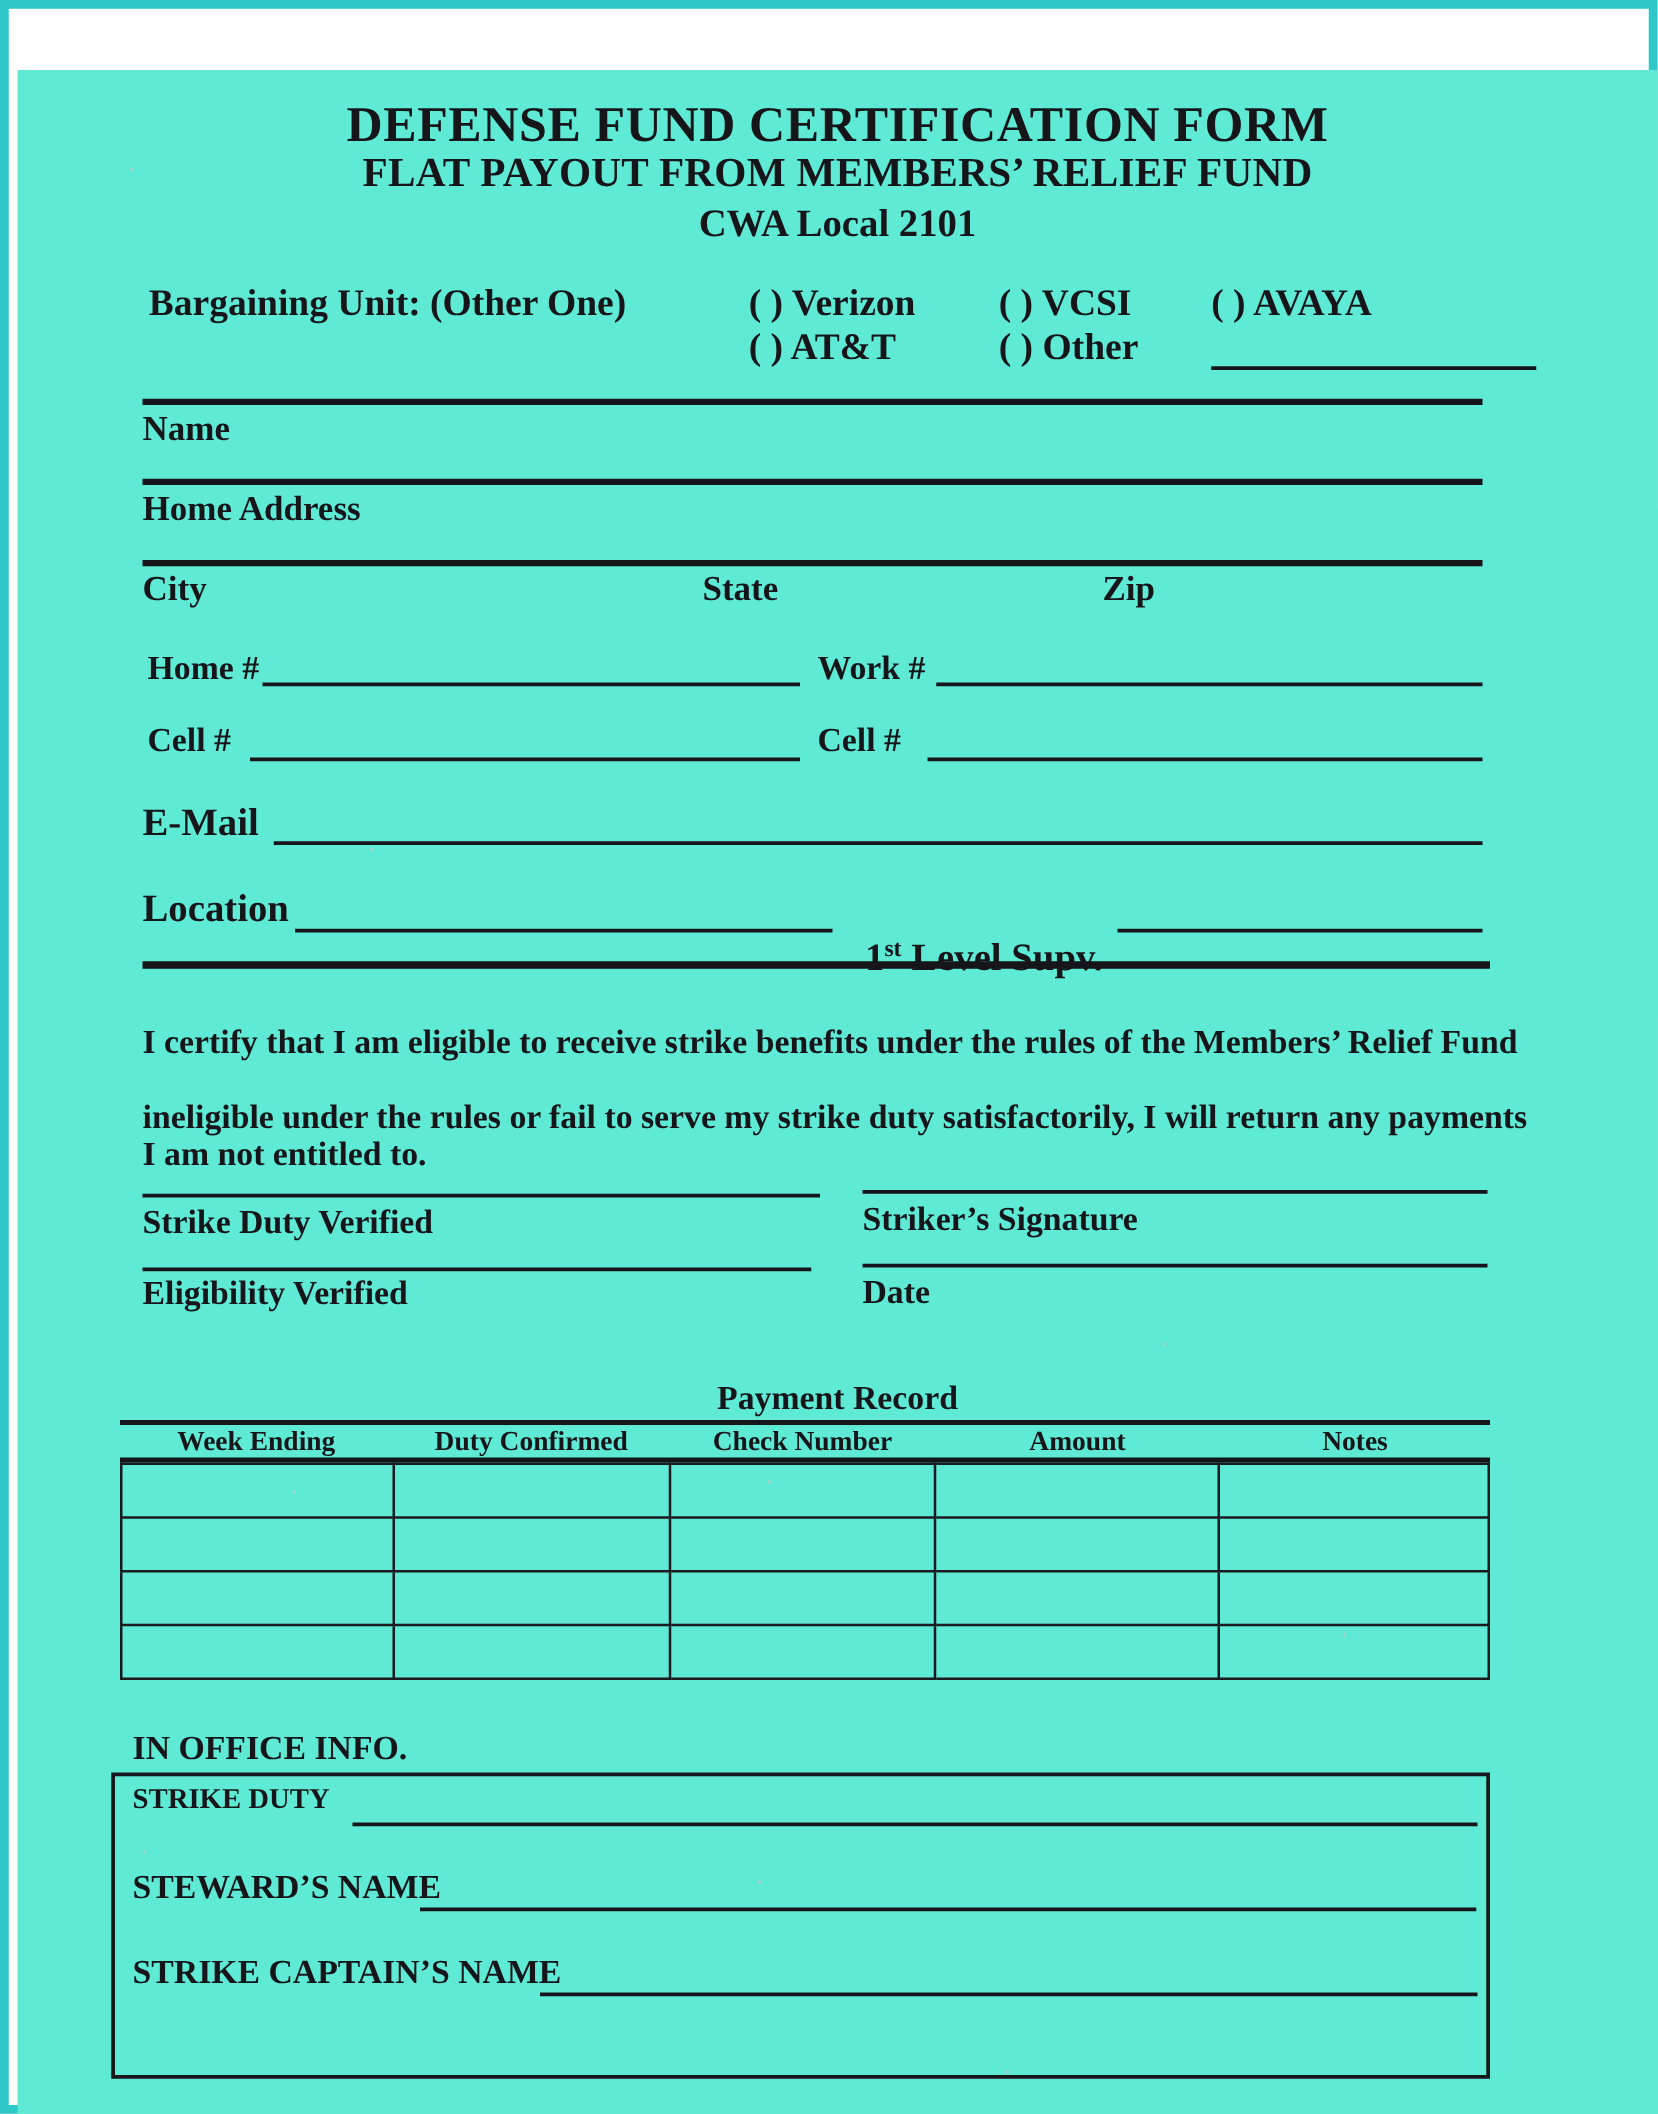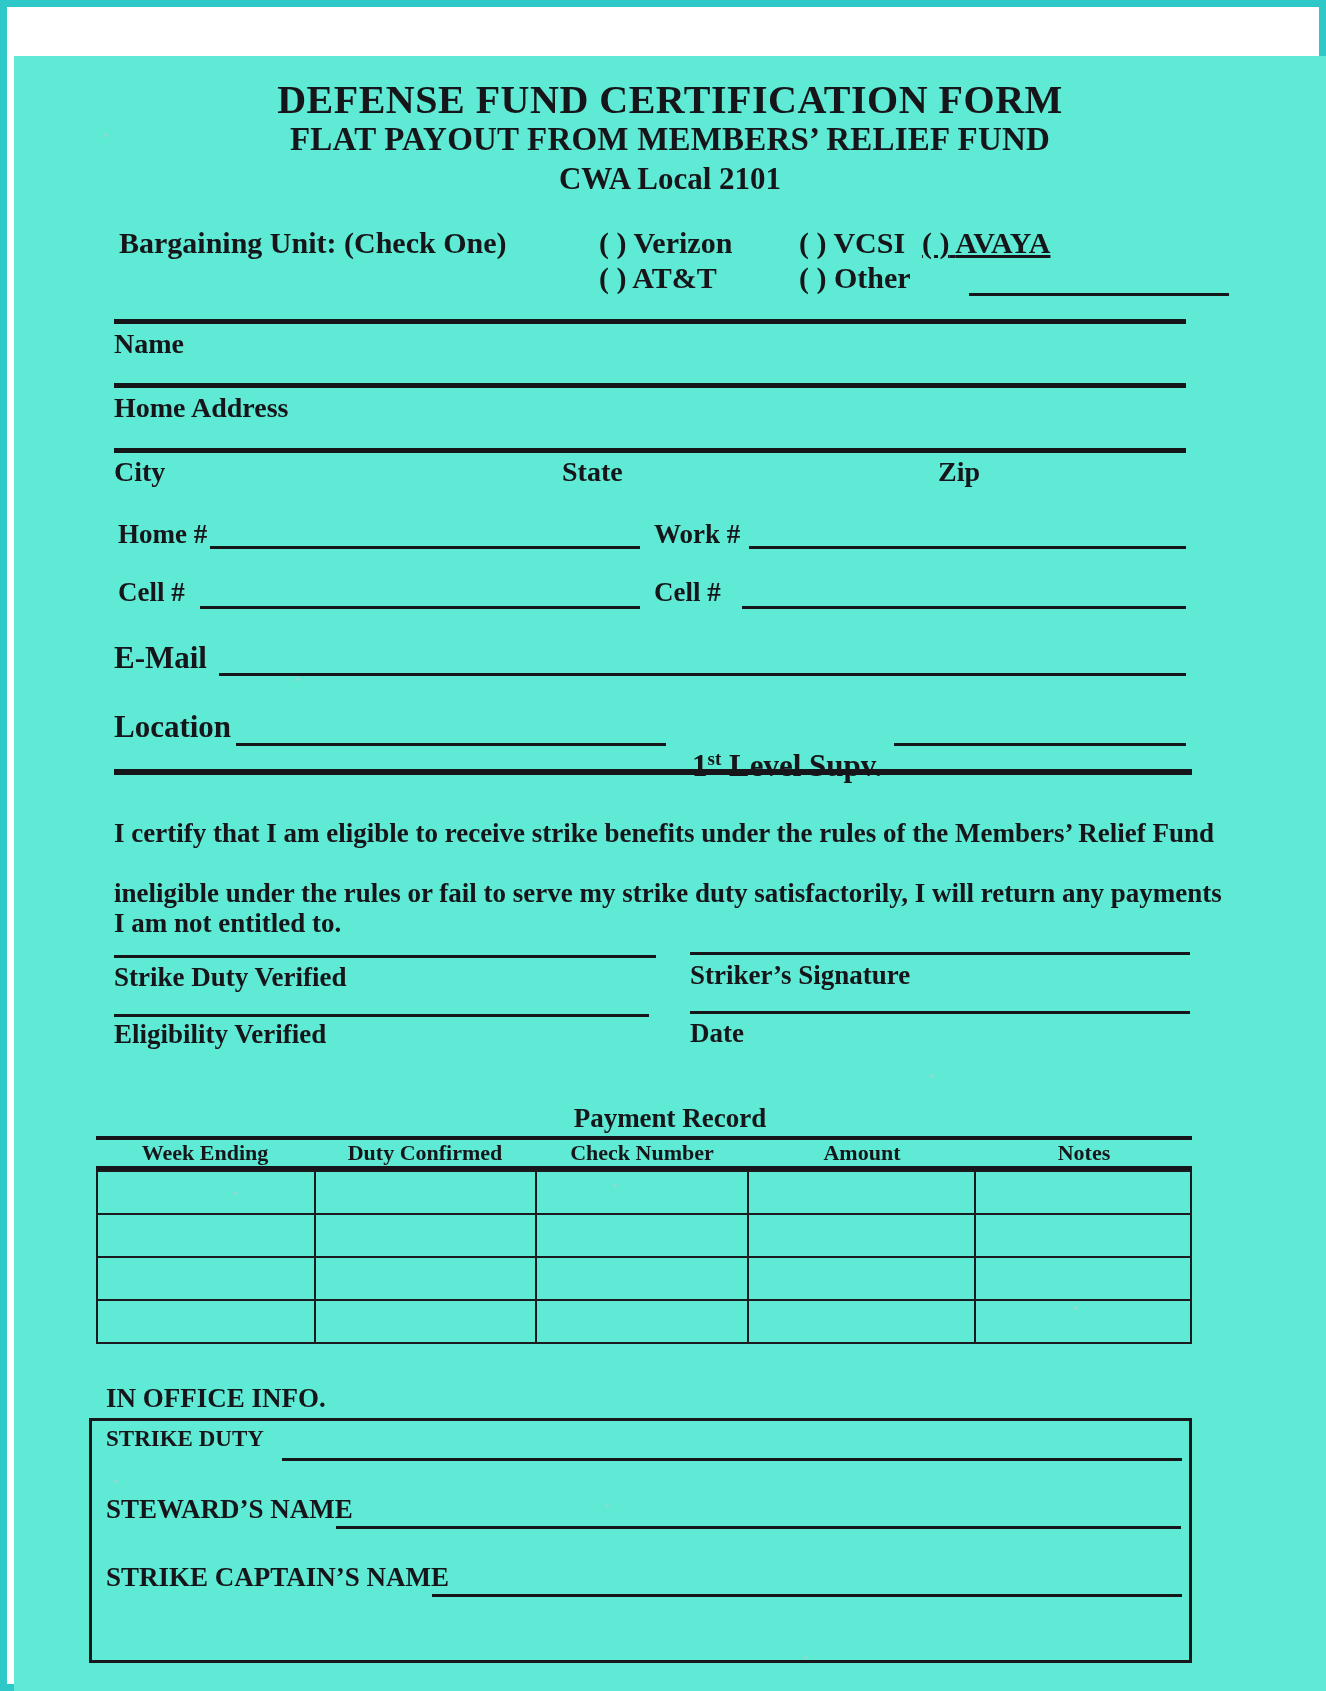--- a/index.html
+++ b/index.html
@@ -32,35 +32,35 @@
   
   #title1{left:0;right:0;width:1312px;top:20px;text-align:center;font-size:40px;letter-spacing:.5px;}
   #title2{left:0;width:1312px;top:65px;text-align:center;font-size:33px;letter-spacing:.2px;}
   #title3{left:0;width:1312px;top:105px;text-align:center;font-size:31px;}
 
   
   #bu-label{left:105px;top:170px;font-size:30px;}
   .bu-opt{font-size:30px;}
   #bu-verizon{left:585px;top:170px;}
   #bu-vcsi{left:785px;top:170px;}
-  #bu-avaya{left:908px;top:170px;text-decoration:underline;}
+  #bu-avaya{left:955px;top:170px;}
   #bu-atat{left:585px;top:205px;}
   #bu-other{left:785px;top:205px;}
   #bu-other-rule{left:955px;top:237px;width:260px;height:3px;}
 
   
   .fl{font-size:28px;}
   #r-name-rule{left:100px;top:263px;width:1072px;}
   #r-name{left:100px;top:272px;}
   #r-addr-rule{left:100px;top:327px;width:1072px;}
   #r-addr{left:100px;top:336px;}
   #r-city-rule{left:100px;top:392px;width:1072px;}
   #r-city{left:100px;top:400px;}
   #r-state{left:548px;top:400px;}
-  #r-zip{left:924px;top:400px;}
+  #r-zip{left:868px;top:400px;}
 
   #home-lbl{left:104px;top:463px;font-size:27px;}
   #home-rule{left:196px;top:490px;width:430px;}
   #work-lbl{left:640px;top:463px;font-size:27px;}
   #work-rule{left:735px;top:490px;width:437px;}
 
   #cell1-lbl{left:104px;top:521px;font-size:27px;}
   #cell1-rule{left:186px;top:550px;width:440px;}
   #cell2-lbl{left:640px;top:521px;font-size:27px;}
   #cell2-rule{left:728px;top:550px;width:444px;}
@@ -119,21 +119,21 @@
 </head>
 <body>
 
 <div class="page-frame">
   <div class="scan">
 
     <div class="t" id="title1">DEFENSE FUND CERTIFICATION FORM</div>
     <div class="t" id="title2">FLAT PAYOUT FROM MEMBERS’ RELIEF FUND</div>
     <div class="t" id="title3">CWA Local 2101</div>
 
-    <div class="t" id="bu-label">Bargaining Unit: (Check One)</div>
+    <div class="t" id="bu-label">Bargaining Unit: (Other One)</div>
 
     <div class="t bu-opt" id="bu-verizon">
       <span>(  )</span>
       <span>Verizon</span>
     </div>
     <div class="t bu-opt" id="bu-vcsi">
       <span>(  )</span>
       <span>VCSI</span>
     </div>
     <div class="t bu-opt" id="bu-avaya">

